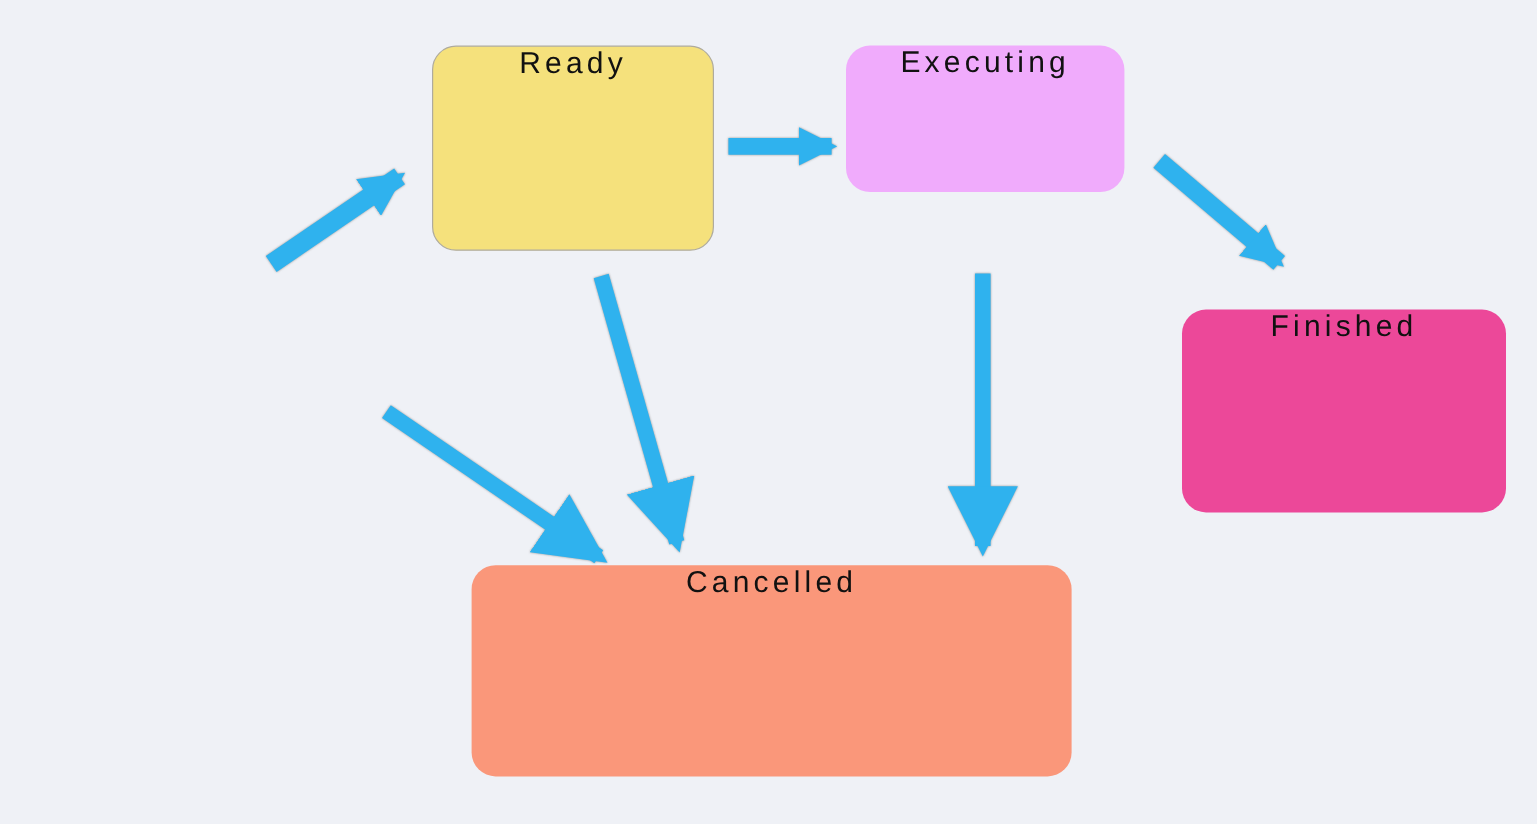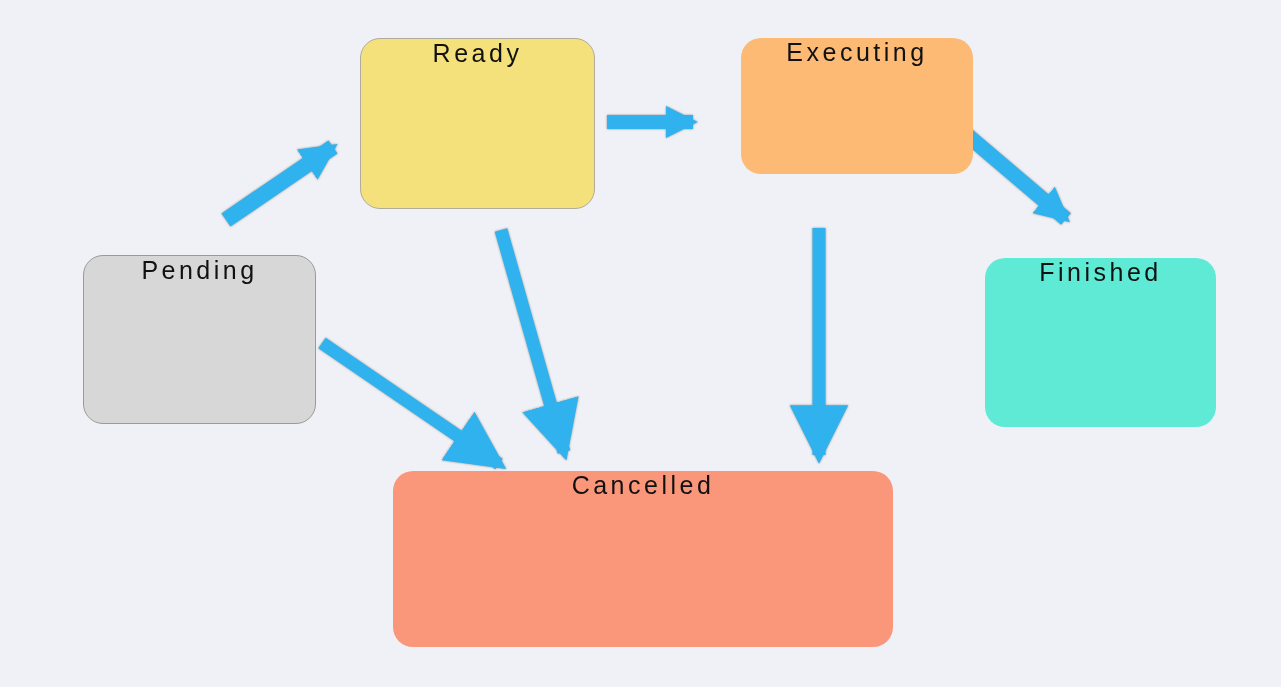--- a/index.html
+++ b/index.html
@@ -42,27 +42,26 @@
     left: 83px;  top: 255px;  width: 233px; height: 169px;
     background: #D7D7D7;
     border: 1.5px solid #9A9A9A;
   }
   .node-ready {
     left: 360px; top: 38px;   width: 235px; height: 171px;
     background: #F5E17C;
     border: 1.5px solid #AFAB9D;
   }
   .node-executing {
-    left: 705px; top: 38px;   width: 232px; height: 136px;
-    background: #fdba74;
-    margin-left: 36px;
+    left: 705px; top: 38px;   width: 232px; height: 122px;
+    background: #f0abfc;
   }
   .node-finished {
-    left: 985px; top: 258px;  width: 231px; height: 169px;
-    background: #5eead4;
+    left: 985px; top: 258px;  width: 270px; height: 169px;
+    background: #ec4899;
   }
   .node-cancelled {
     left: 393px; top: 471px;  width: 500px; height: 176px;
     background: #FA977A;
   }
 </style>
 </head>
 <body>
 
 <div class="canvas">
@@ -83,23 +82,20 @@
 
     <line x1="966" y1="134" x2="1066" y2="219" stroke="#2FB2EE" stroke-width="15" marker-end="url(#head-small)"></line>
 
     <line x1="322" y1="343" x2="499" y2="464" stroke="#2FB2EE" stroke-width="13" marker-end="url(#head-large)"></line>
 
     <line x1="501" y1="230" x2="564" y2="452" stroke="#2FB2EE" stroke-width="13" marker-end="url(#head-large)"></line>
 
     <line x1="819" y1="228" x2="819" y2="455" stroke="#2FB2EE" stroke-width="13" marker-end="url(#head-large)"></line>
   </svg>
 
-  <div class="node node-pending">
-    <span>Pending</span>
-  </div>
 
   <div class="node node-ready">
     <span>Ready</span>
   </div>
 
   <div class="node node-executing">
     <span>Executing</span>
   </div>
 
   <div class="node node-finished">

